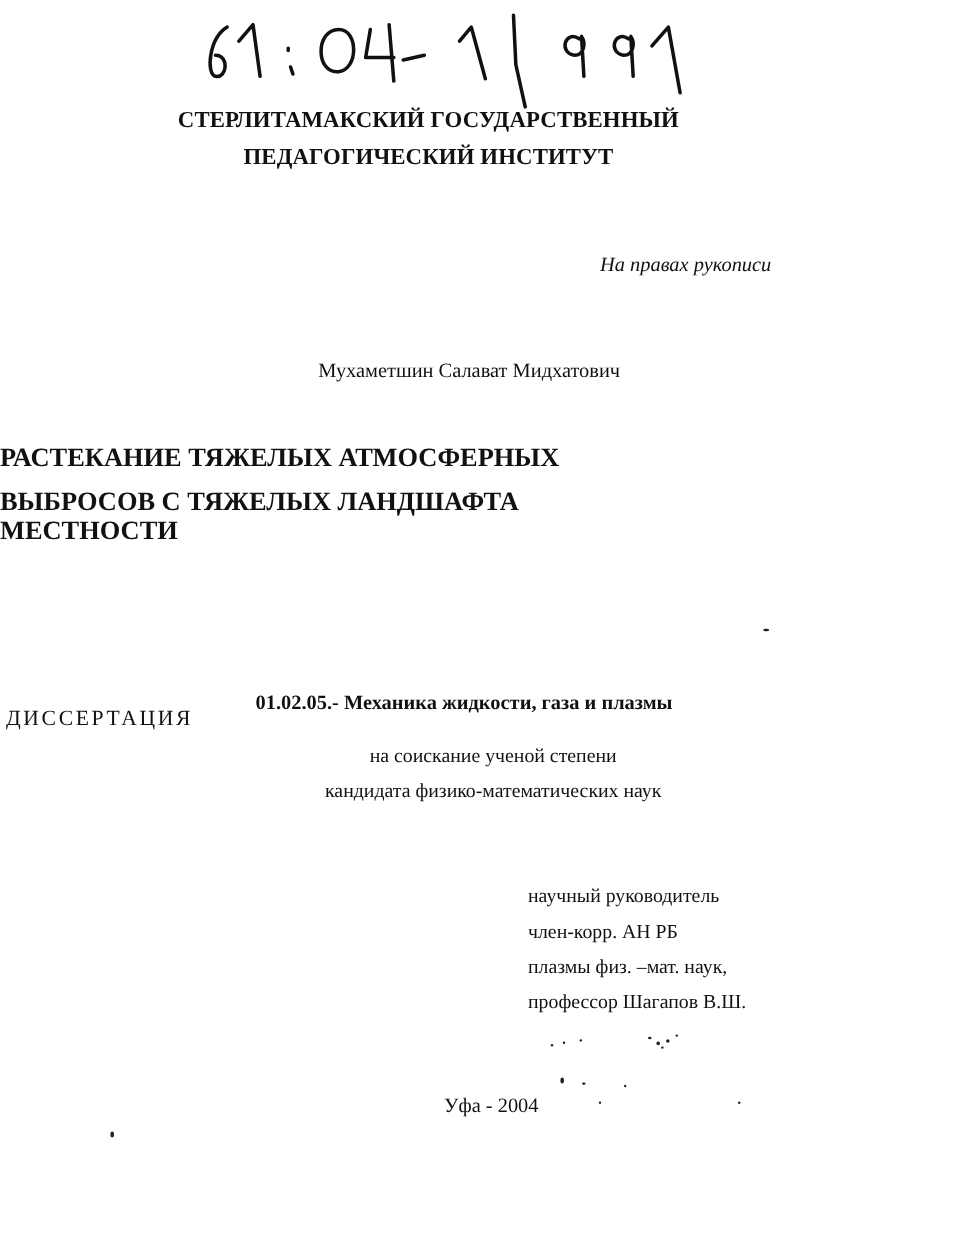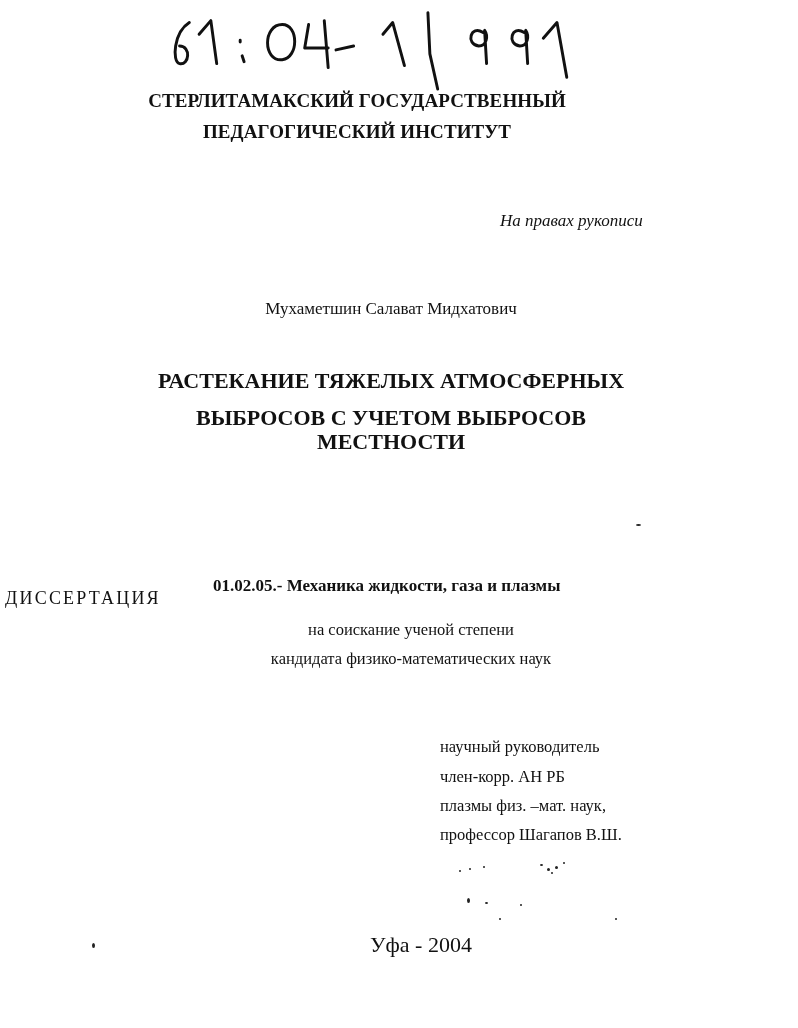--- a/index.html
+++ b/index.html
@@ -12,30 +12,30 @@
       left: 160px; top: 2px; width: 440px; height: 90px;
     }
     .handwritten svg { width: 100%; height: 100%; }
     .inst {
       left: 0; width: 714px; text-align: center; font-weight: bold; font-size: 19px;
       letter-spacing: 0.1px;
     }
     .rights { left: 500px; top: 211px; font-style: italic; font-size: 17px; }
     .author { left: 0; width: 782px; text-align: center; top: 299px; font-size: 17px; }
     .title {
-      left: 0; width: 782px; text-align: center; font-weight: bold; font-size: 22px;
+      left: 0; width: 782px; text-align: left; font-weight: bold; font-size: 22px;
     }
     .spec { left: 213px; top: 530px; font-weight: bold; font-size: 17px; margin-top: 46px; }
     .diss {
       left: 5px; width: 782px; text-align: left; top: 588px; font-size: 18px;
       letter-spacing: 2.2px;
     }
     .line { left: 0; width: 782px; text-align: center; font-size: 16.5px; padding-left: 20px; }
     .sup { left: 440px; font-size: 16.5px; }
-    .city { left: 370px; top: 912px; font-size: 22px; margin-top: 20px; }
+    .city { left: 370px; top: 912px; font-size: 17px; }
     .stamp { left: 455px; top: 858px; width: 170px; height: 80px; }
     .speck { position: absolute; background: #222; border-radius: 50%; }
   </style>
 </head>
 <body>
 
 <div class="abs handwritten" title="61:04-1|991">
   <svg viewBox="0 0 450 90">
     <g fill="none" stroke="#111" stroke-width="3" stroke-linecap="round" stroke-linejoin="round">
 
@@ -65,21 +65,21 @@
 </div>
 
 <div class="abs inst" style="top:90px;">СТЕРЛИТАМАКСКИЙ ГОСУДАРСТВЕННЫЙ</div>
 <div class="abs inst" style="top:121px;">ПЕДАГОГИЧЕСКИЙ ИНСТИТУТ</div>
 
 <div class="abs rights">На правах рукописи</div>
 
 <div class="abs author">Мухаметшин Салават Мидхатович</div>
 
 <div class="abs title" style="top:368px;">РАСТЕКАНИЕ ТЯЖЕЛЫХ АТМОСФЕРНЫХ</div>
-<div class="abs title" style="top:405px;">ВЫБРОСОВ С УЧЕТОМ ВЫБРОСОВ</div>
+<div class="abs title" style="top:405px;">ВЫБРОСОВ С ТЯЖЕЛЫХ ЛАНДШАФТА</div>
 <div class="abs title" style="top:429px;">МЕСТНОСТИ</div>
 
 <div class="abs spec">01.02.05.- Механика жидкости, газа и плазмы</div>
 <div class="speck" style="left:636px; top:524px; width:5px; height:2px;"></div>
 
 <div class="abs diss">ДИССЕРТАЦИЯ</div>
 <div class="abs line" style="top:620px;">на соискание ученой степени</div>
 <div class="abs line" style="top:649px;">кандидата физико-математических наук</div>
 
 <div class="abs sup" style="top:737px;">научный руководитель</div>

